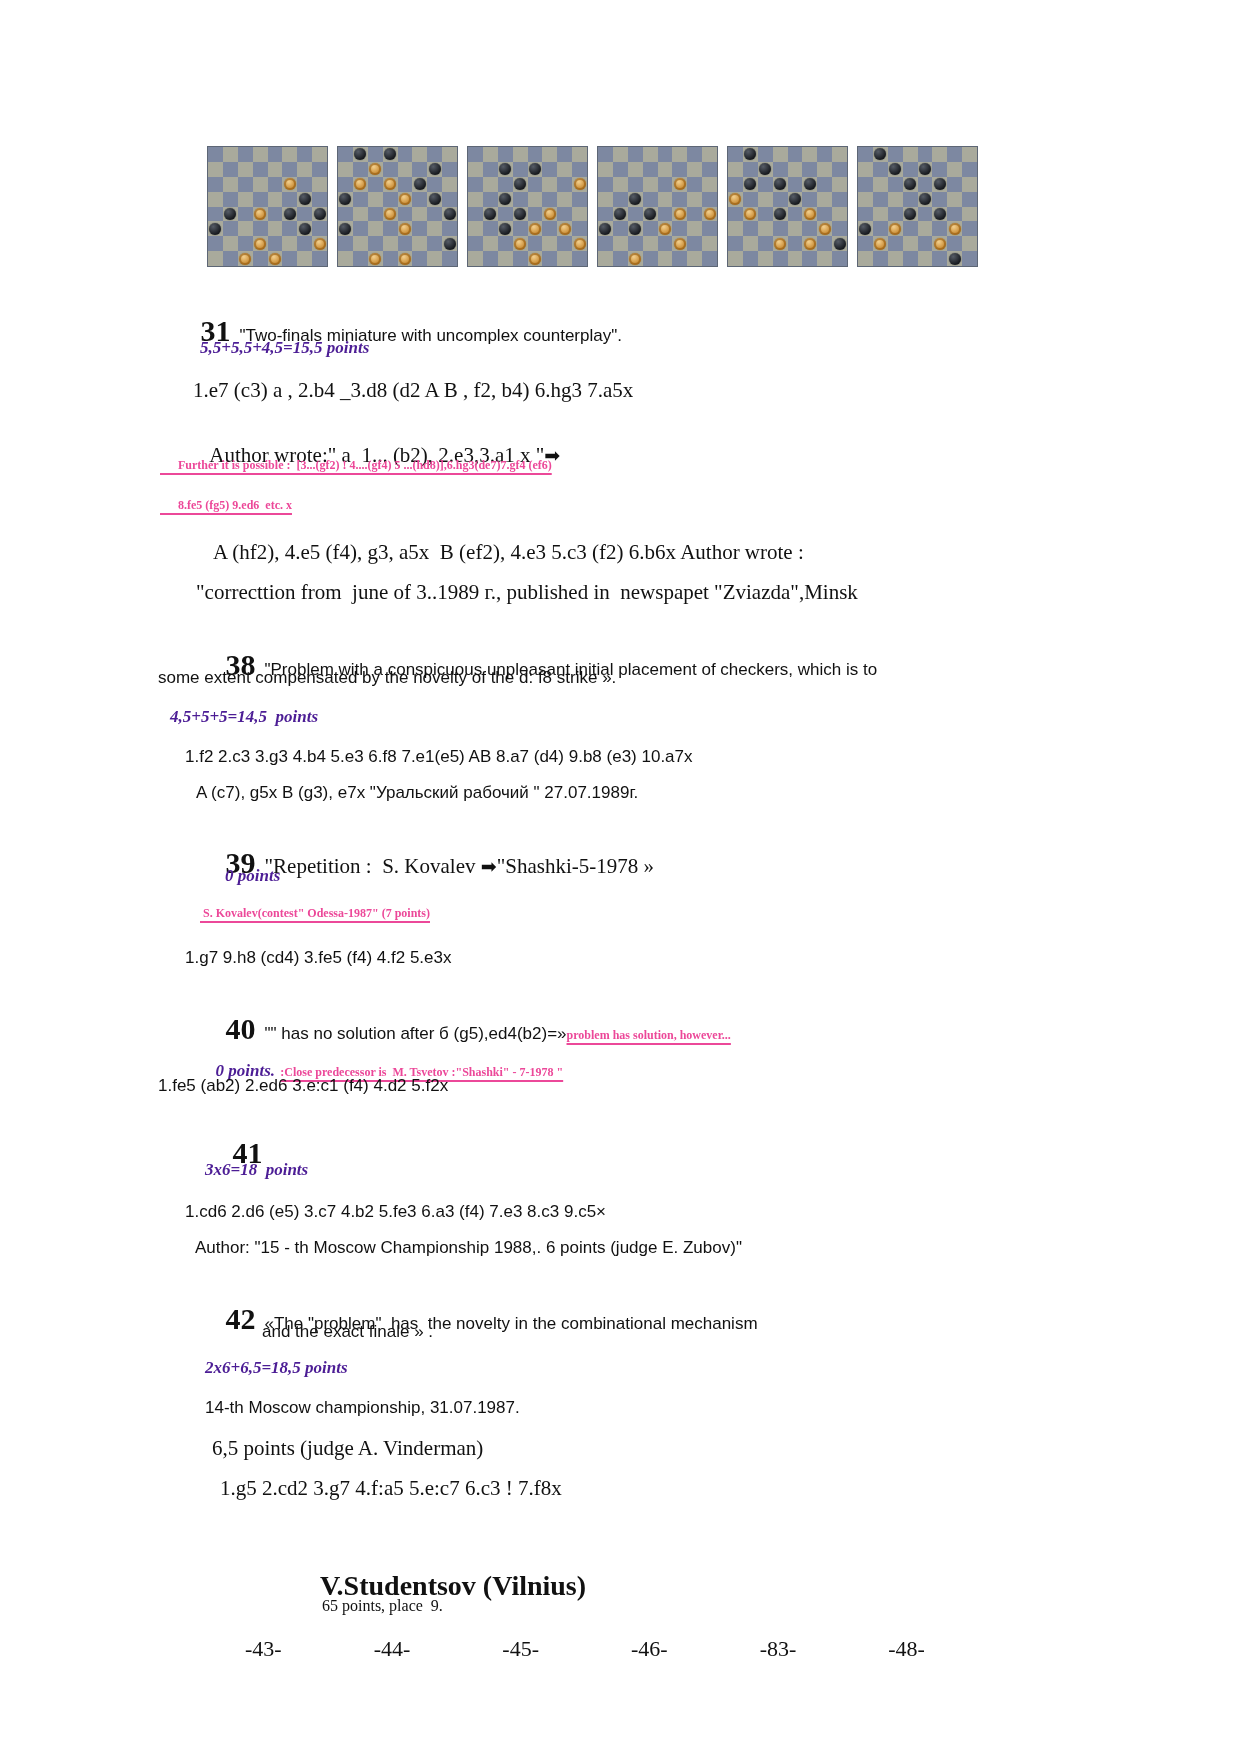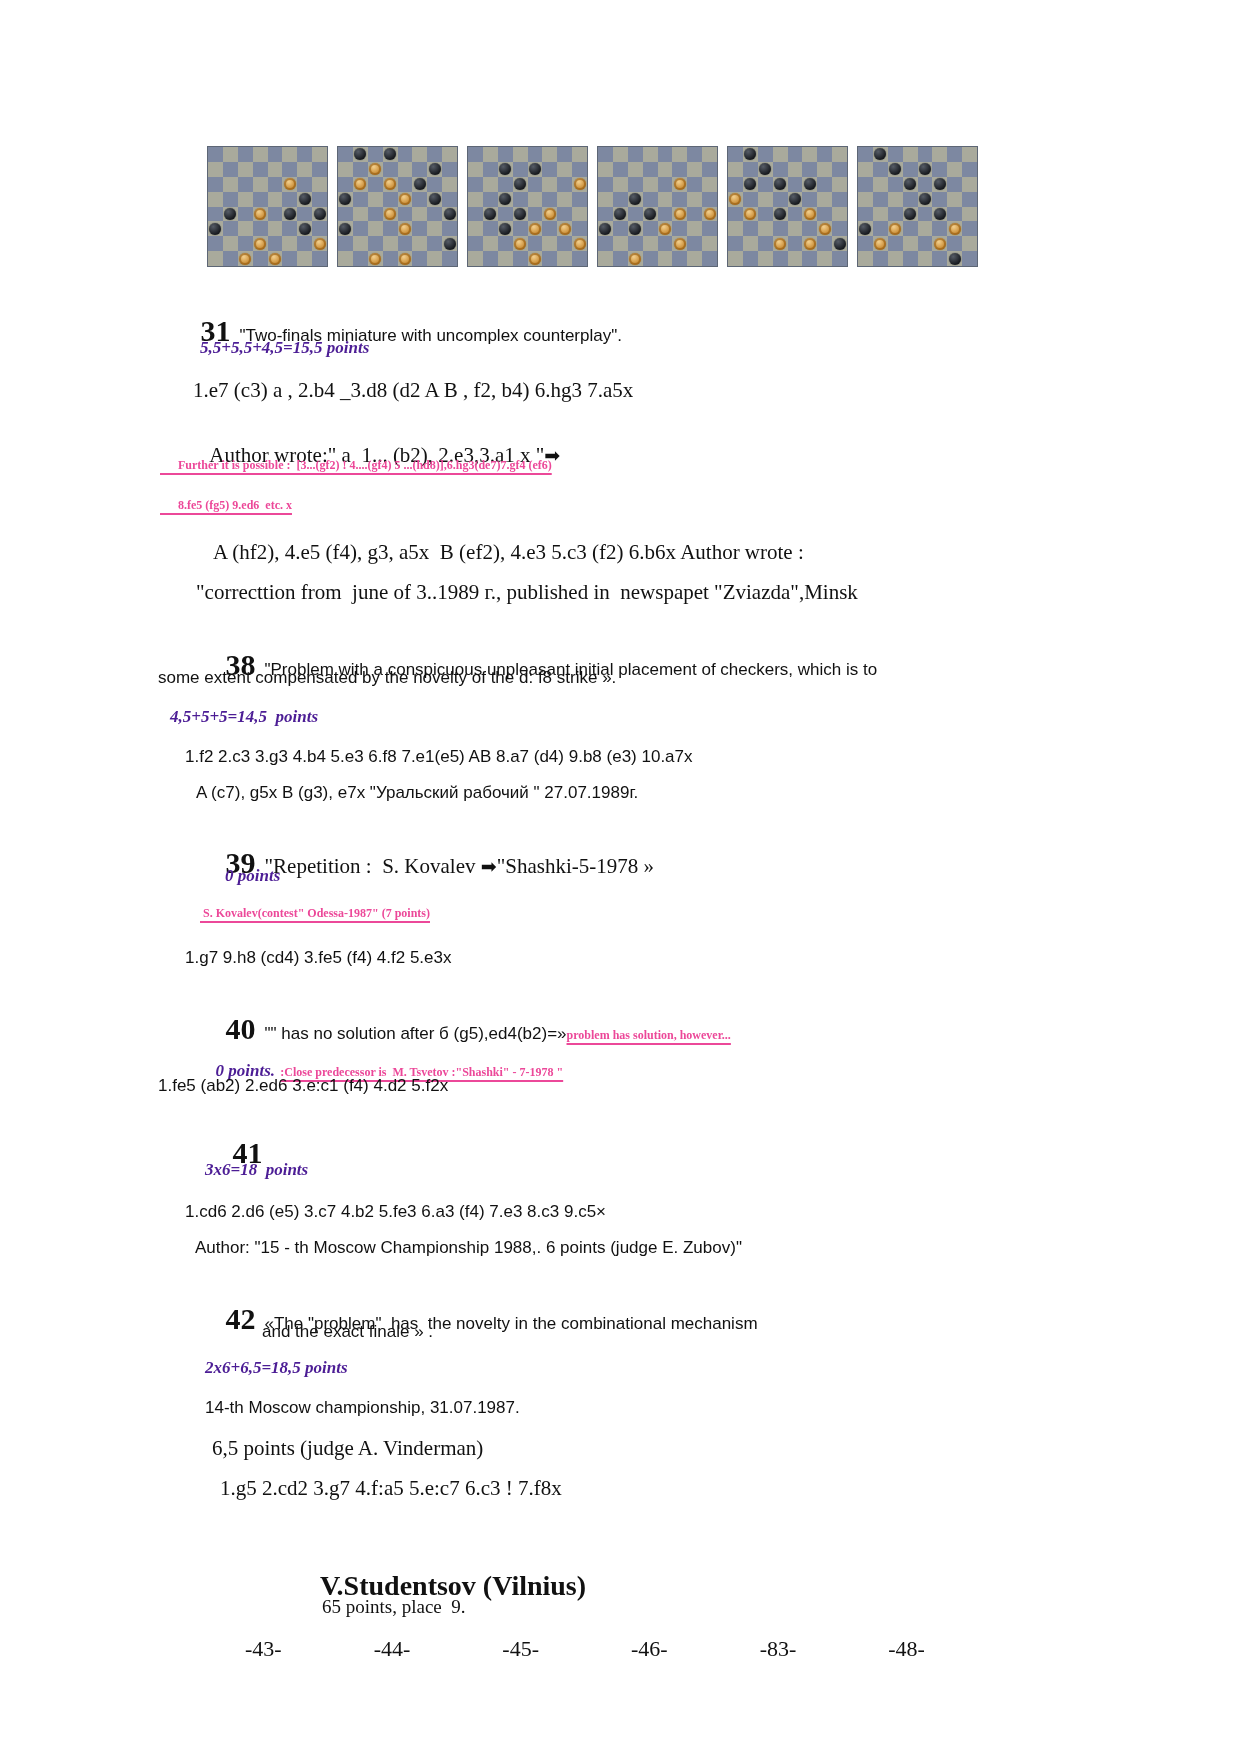--- a/index.html
+++ b/index.html
@@ -673,21 +673,21 @@
 <div class="line" style="left:215px;top:1276px;">
   <span class="num">42</span><span class="sans">«The "problem"  has  the novelty in the combinational mechanism</span>
 </div>
 <div class="line sans" style="left:262px;top:1322px;">and the exact finale » .</div>
 <div class="line red" style="left:205px;top:1358px;">2x6+6,5=18,5 points</div>
 <div class="line sans" style="left:205px;top:1398px;">14-th Moscow championship, 31.07.1987.</div>
 <div class="line" style="left:212px;top:1436px;">6,5 points (judge A. Vinderman)</div>
 <div class="line" style="left:220px;top:1476px;">1.g5 2.cd2 3.g7 4.f:a5 5.e:c7 6.c3 ! 7.f8x</div>
 
 <div class="line heading" style="left:320px;top:1536px;">V.Studentsov (Vilnius)</div>
-<div class="line" style="left:322px;top:1596px;font-size:19px;">65 points, place  9.</div>
+<div class="line" style="left:322px;top:1596px;font-size:16px;">65 points, place  9.</div>
 <div class="line pagenums" style="left:245px;top:1636px;">
   <span>-43-</span>
   <span>-44-</span>
   <span>-45-</span>
   <span>-46-</span>
   <span>-83-</span>
   <span>-48-</span>
 </div>
 
 </body></html>

